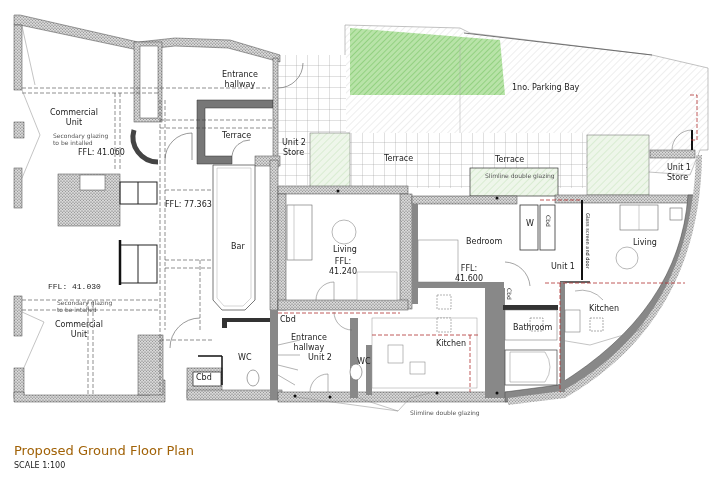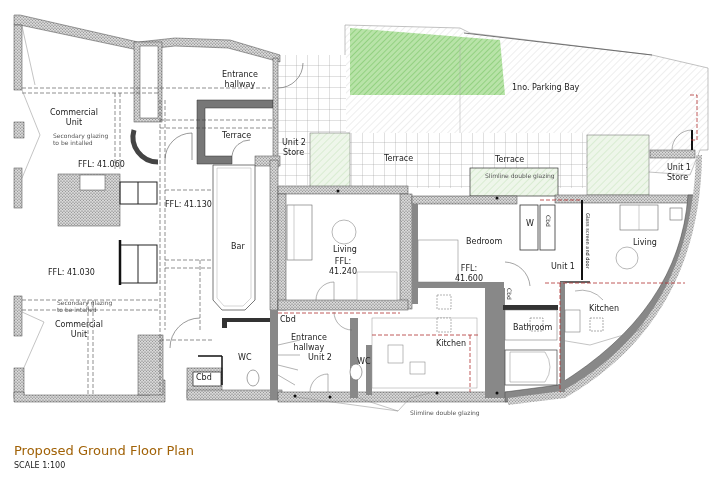--- a/index.html
+++ b/index.html
@@ -220,27 +220,27 @@
     <circle cx="497" cy="198" r="1.5"></circle>
   </g>
 </svg>
 
 <div class="lbl" style="left:222px;top:70px;white-space:pre;">Entrance
 hallway</div>
 <div class="lbl" style="left:50px;top:108px;white-space:pre;">Commercial
 Unit</div>
 <div class="lbl sm" style="left:53px;top:132px;white-space:pre;">Secondary glazing
 to be intalled</div>
-<div class="lbl" style="left:58px;top:160px;padding-left:20px;">FFL:  41.060</div>
+<div class="lbl" style="left:58px;top:148px;padding-left:20px;">FFL:  41.060</div>
 <div class="lbl" style="left:222px;top:131px;">Terrace</div>
 <div class="lbl u" style="left:282px;top:138px;">Unit 2</div>
 <div class="lbl" style="left:283px;top:148px;">Store</div>
-<div class="lbl" style="left:165px;top:200px;">FFL:  41.130</div>
+<div class="lbl" style="left:165px;top:200px;">FFL:  77.363</div>
 <div class="lbl" style="left:231px;top:242px;">Bar</div>
-<div class="lbl" style="left:48px;top:268px;">FFL:  41.030</div>
+<div class="lbl" style="left:48px;top:282px;font-family:Liberation Mono, monospace;">FFL:  41.030</div>
 <div class="lbl sm" style="left:57px;top:299px;white-space:pre;">Secondary glazing
 to be intalled</div>
 <div class="lbl" style="left:55px;top:320px;white-space:pre;">Commercial
 Unit</div>
 <div class="lbl" style="left:196px;top:373px;">Cbd</div>
 <div class="lbl" style="left:238px;top:353px;">WC</div>
 <div class="lbl" style="left:512px;top:67px;margin-top:16px;">1no. Parking Bay</div>
 <div class="lbl" style="left:384px;top:154px;">Terrace</div>
 <div class="lbl" style="left:495px;top:155px;">Terrace</div>
 <div class="lbl sm" style="left:485px;top:172px;">Slimline double glazing</div>

